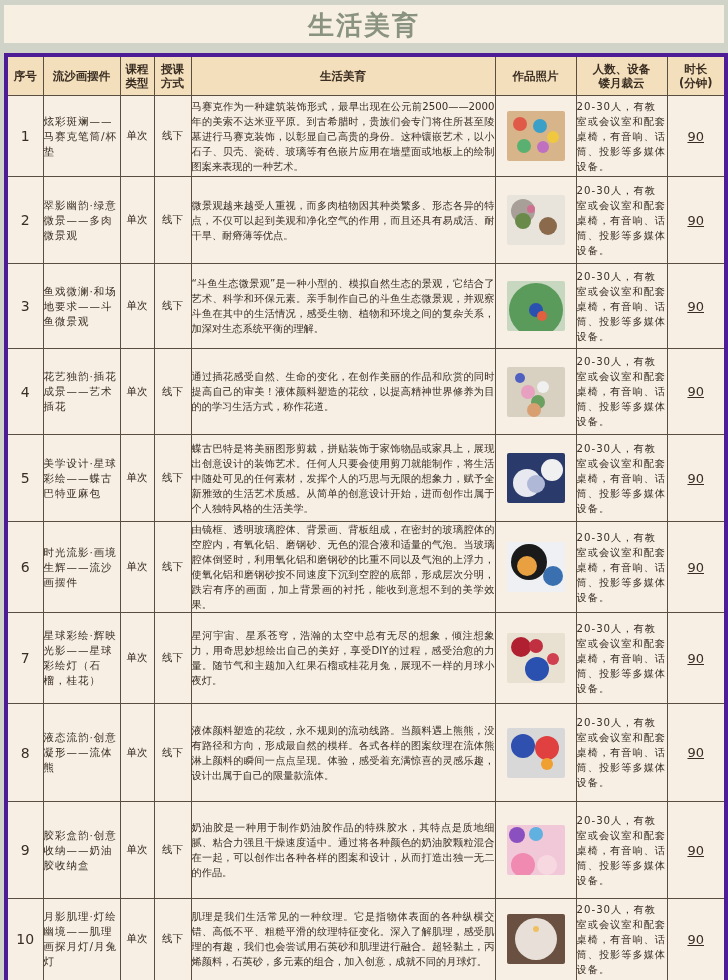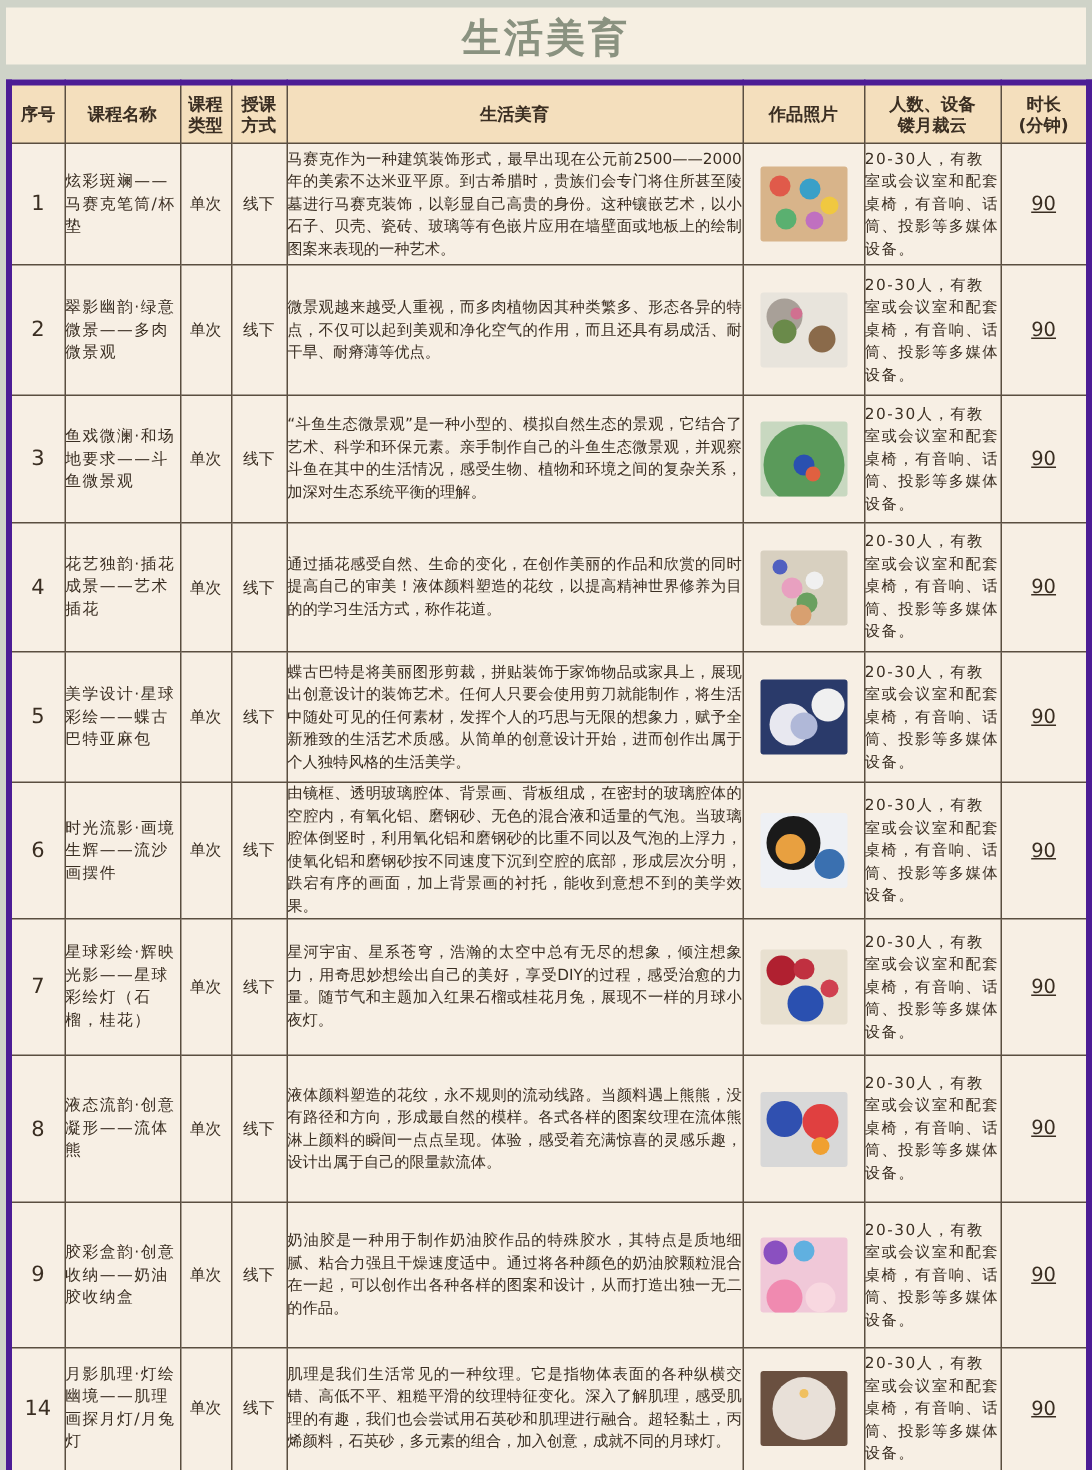--- a/index.html
+++ b/index.html
@@ -61,21 +61,21 @@
     <col style="width:34px">
     <col style="width:37px">
     <col style="width:304px">
     <col style="width:81px">
     <col style="width:91px">
     <col style="width:59px">
   </colgroup>
   <thead>
     <tr>
       <th>序号</th>
-      <th>课程名称</th>
+      <th>流沙画摆件</th>
       <th>
         <div>课程</div>
         <div>类型</div>
       </th>
       <th>
         <div>授课</div>
         <div>方式</div>
       </th>
       <th>生活美育</th>
       <th>作品照片</th>
@@ -235,21 +235,21 @@
             <div class="blob" style="background: rgb(138, 80, 192); left: 2px; top: 2px; width: 16px; height: 16px;"></div>
             <div class="blob" style="background: rgb(96, 176, 224); left: 22px; top: 2px; width: 14px; height: 14px;"></div>
             <div class="blob" style="background: rgb(240, 138, 176); left: 4px; top: 28px; width: 24px; height: 24px;"></div>
             <div class="blob" style="background: rgb(248, 216, 224); left: 30px; top: 30px; width: 20px; height: 20px;"></div>
           </div>
         </td>
         <td class="c-req">20-30人，有教室或会议室和配套桌椅，有音响、话筒、投影等多媒体设备。</td>
         <td class="c-dur">90</td>
       </tr>
       <tr style="height: 83px;">
-        <td class="c-num">14</td>
+        <td class="c-num">10</td>
         <td class="c-name">月影肌理·灯绘幽境——肌理画探月灯/月兔灯</td>
         <td class="c-type">单次</td>
         <td class="c-mode">线下</td>
         <td class="c-intro">肌理是我们生活常见的一种纹理。它是指物体表面的各种纵横交错、高低不平、粗糙平滑的纹理特征变化。深入了解肌理，感受肌理的有趣，我们也会尝试用石英砂和肌理进行融合。超轻黏土，丙烯颜料，石英砂，多元素的组合，加入创意，成就不同的月球灯。</td>
         <td class="c-photo">
           <div class="photo" title="肌理画探月灯作品照片" style="background: rgb(106, 80, 64);">
             <div class="blob" style="background: rgb(232, 224, 216); left: 8px; top: 4px; width: 42px; height: 42px;"></div>
             <div class="blob" style="background: rgb(240, 192, 96); left: 26px; top: 12px; width: 6px; height: 6px;"></div>
           </div>
         </td>

